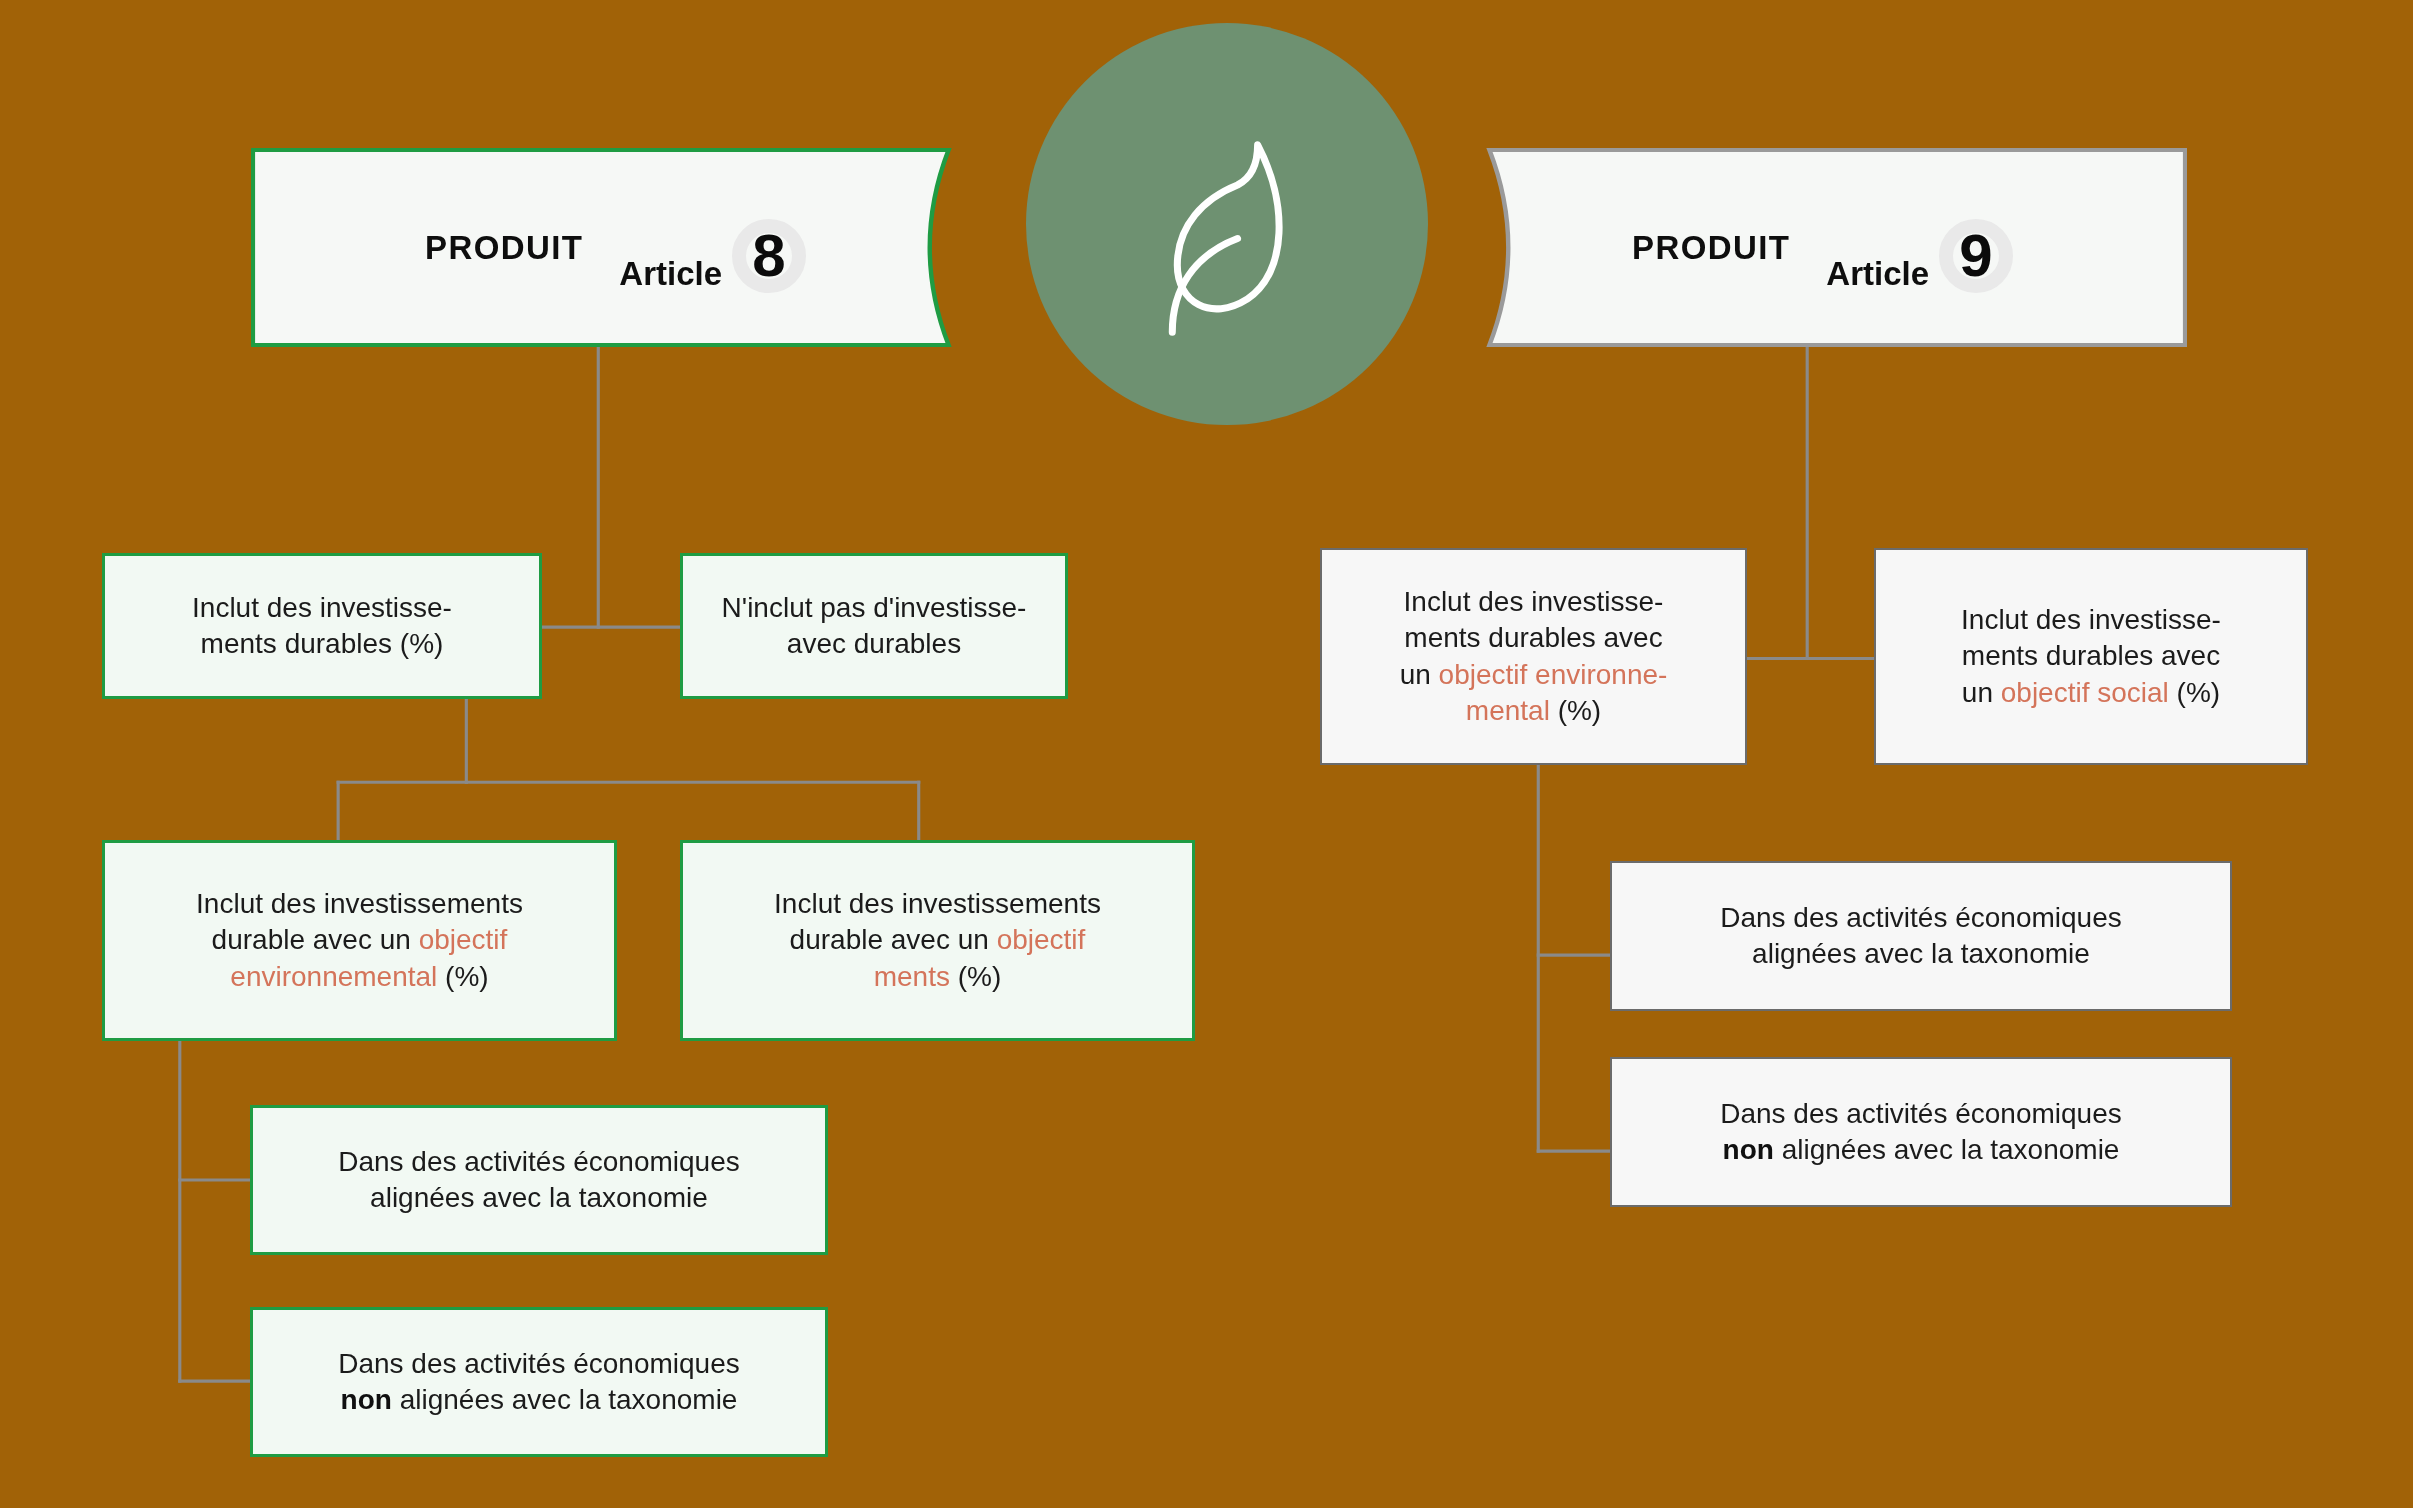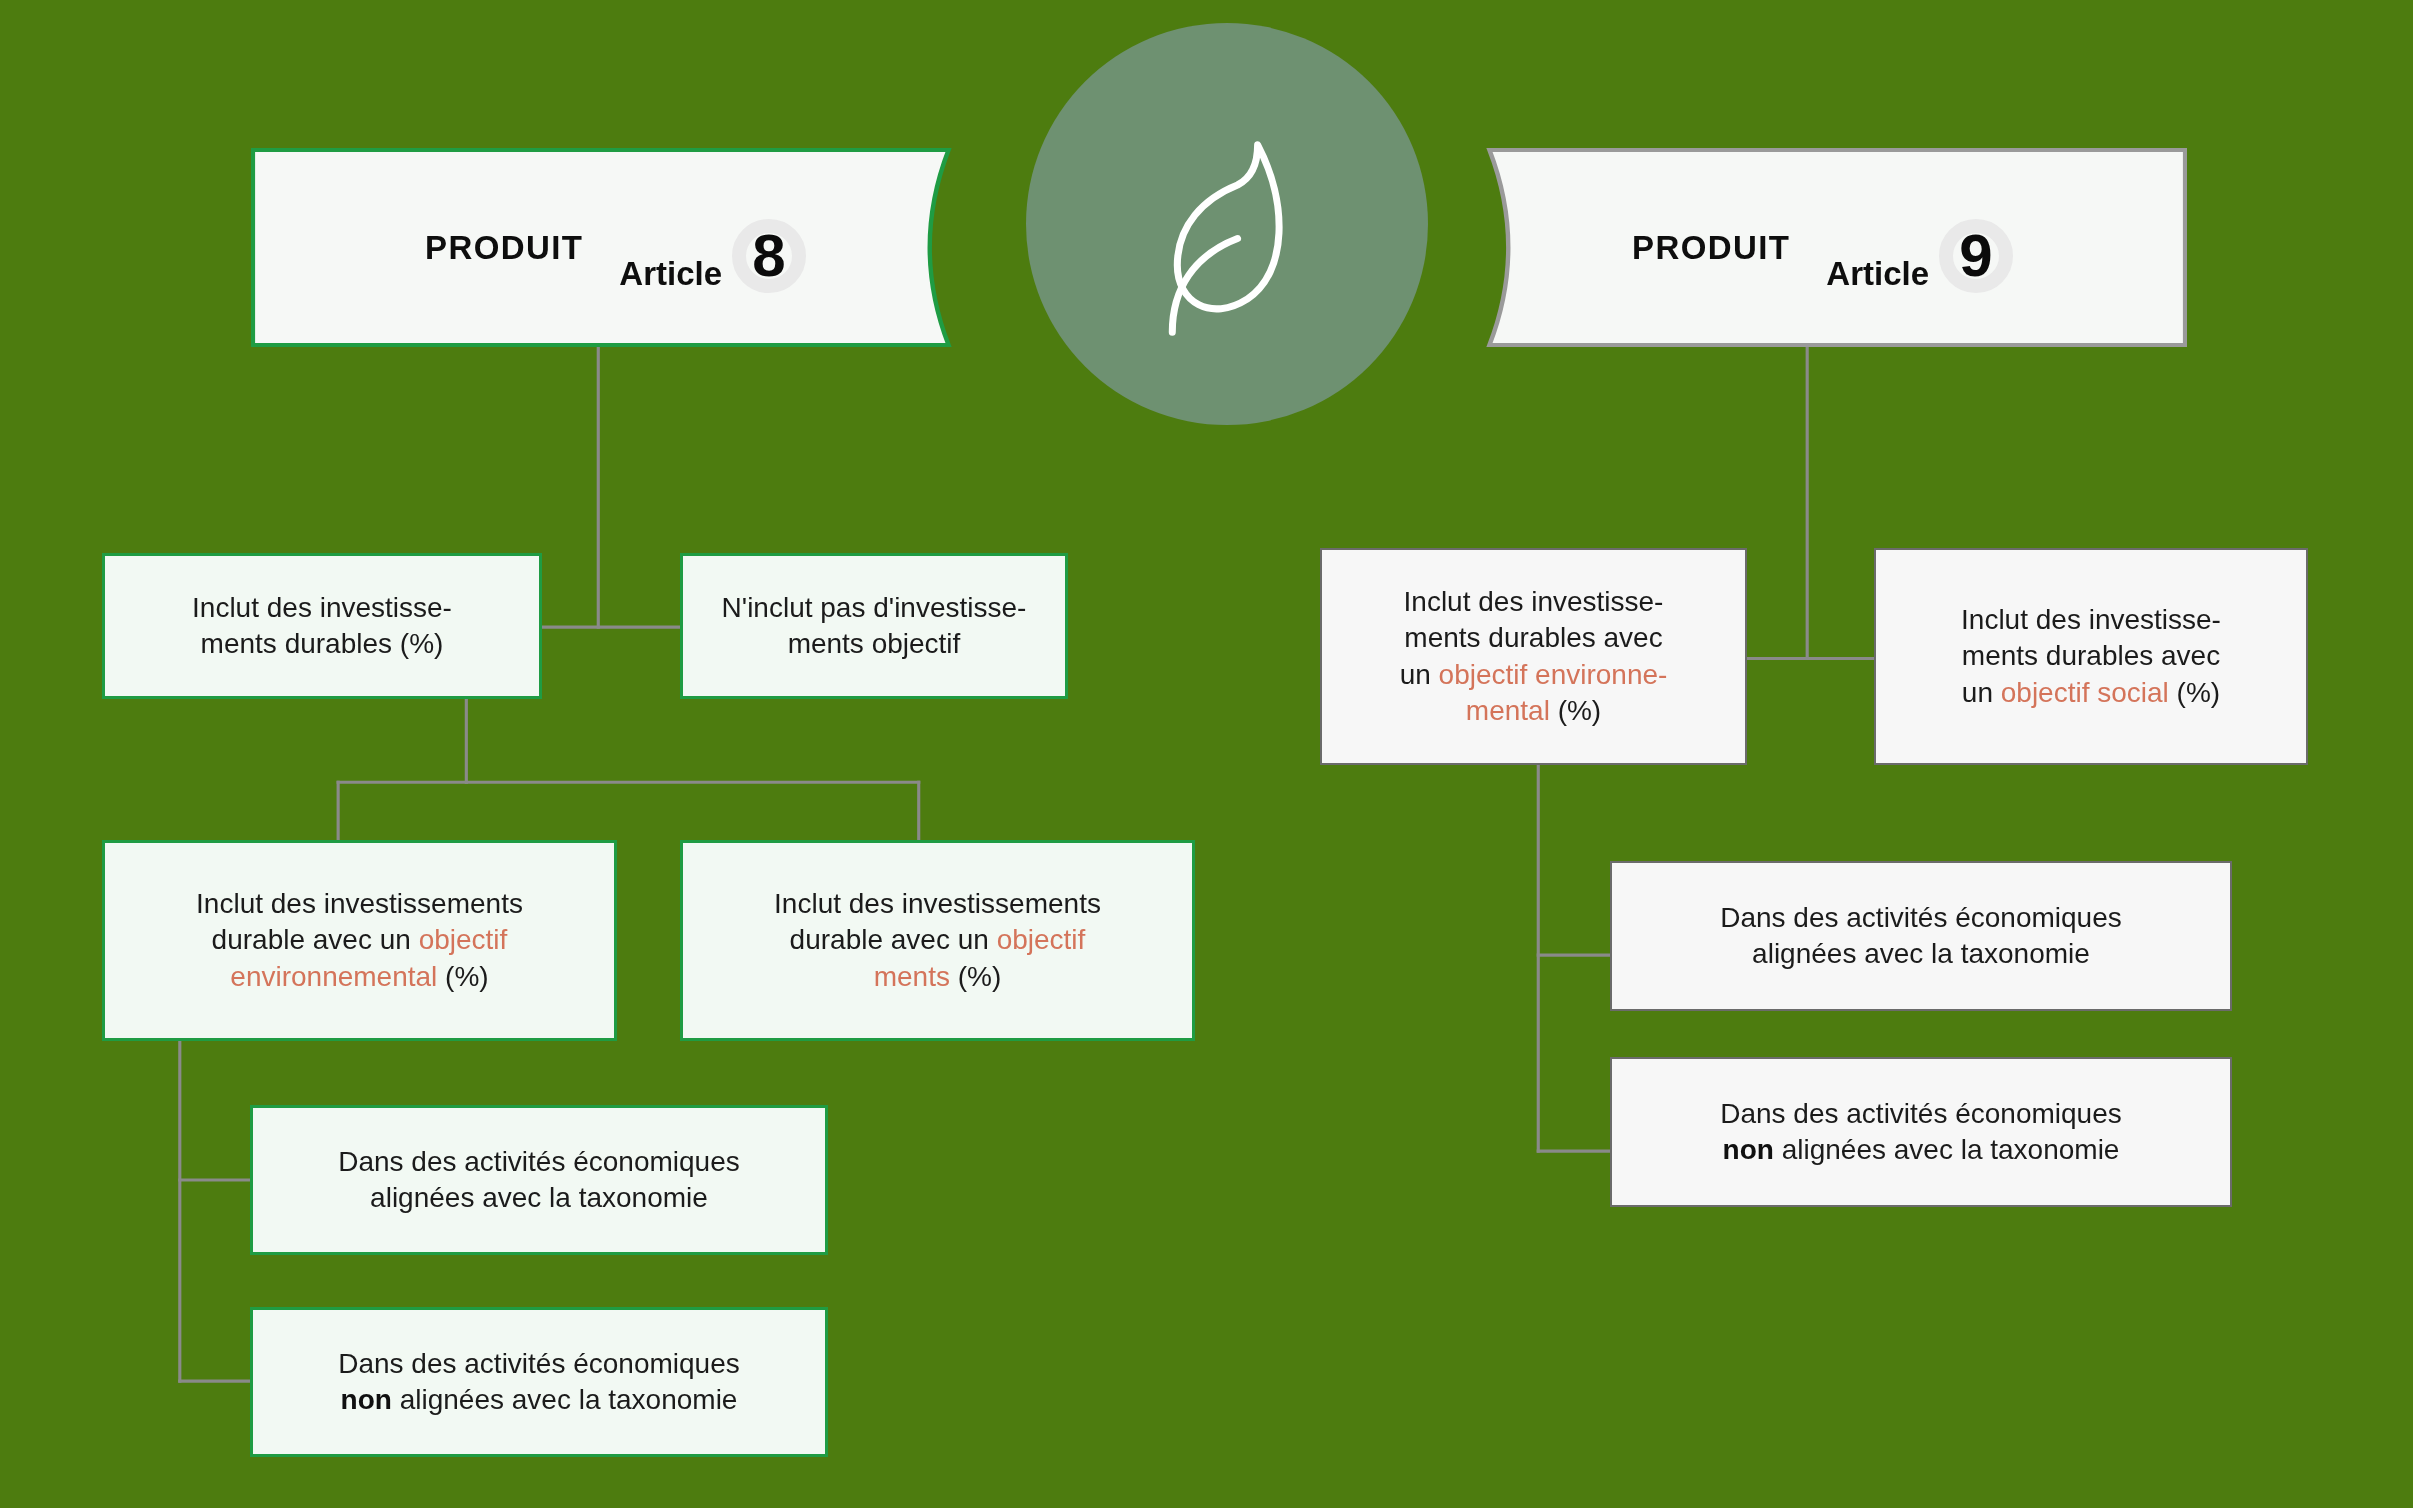--- a/index.html
+++ b/index.html
@@ -7,21 +7,21 @@
     padding: 0;
     background: #ffffff;
   }
   body {
     font-family: "Liberation Sans", sans-serif;
   }
   #stage {
     position: relative;
     width: 2413px;
     height: 1508px;
-    background: #4d7c0f;
+    background: #a16207;
     overflow: hidden;
   }
   #wires {
     position: absolute;
     left: 0;
     top: 0;
     width: 2413px;
     height: 1508px;
     pointer-events: none;
   }
@@ -200,21 +200,21 @@
   <div class="node green" style="left:102px; top:553px; width:440px; height:146px;">
     <div class="inner">
         <div><span>Inclut des investisse-</span></div>
         <div><span>ments durables (%)</span></div>
       </div>
   </div>
 
   <div class="node green" style="left:680px; top:553px; width:388px; height:146px;">
     <div class="inner">
         <div><span>N'inclut pas d'investisse-</span></div>
-        <div><span>ments objectif</span></div>
+        <div><span>avec durables</span></div>
       </div>
   </div>
 
   <div class="node green" style="left:102px; top:840px; width:515px; height:201px;">
     <div class="inner">
         <div><span>Inclut des investissements</span></div>
         <div><span>durable avec un </span><span class="hl">objectif</span></div>
         <div><span class="hl">environnemental</span><span> (%)</span></div>
       </div>
   </div>

